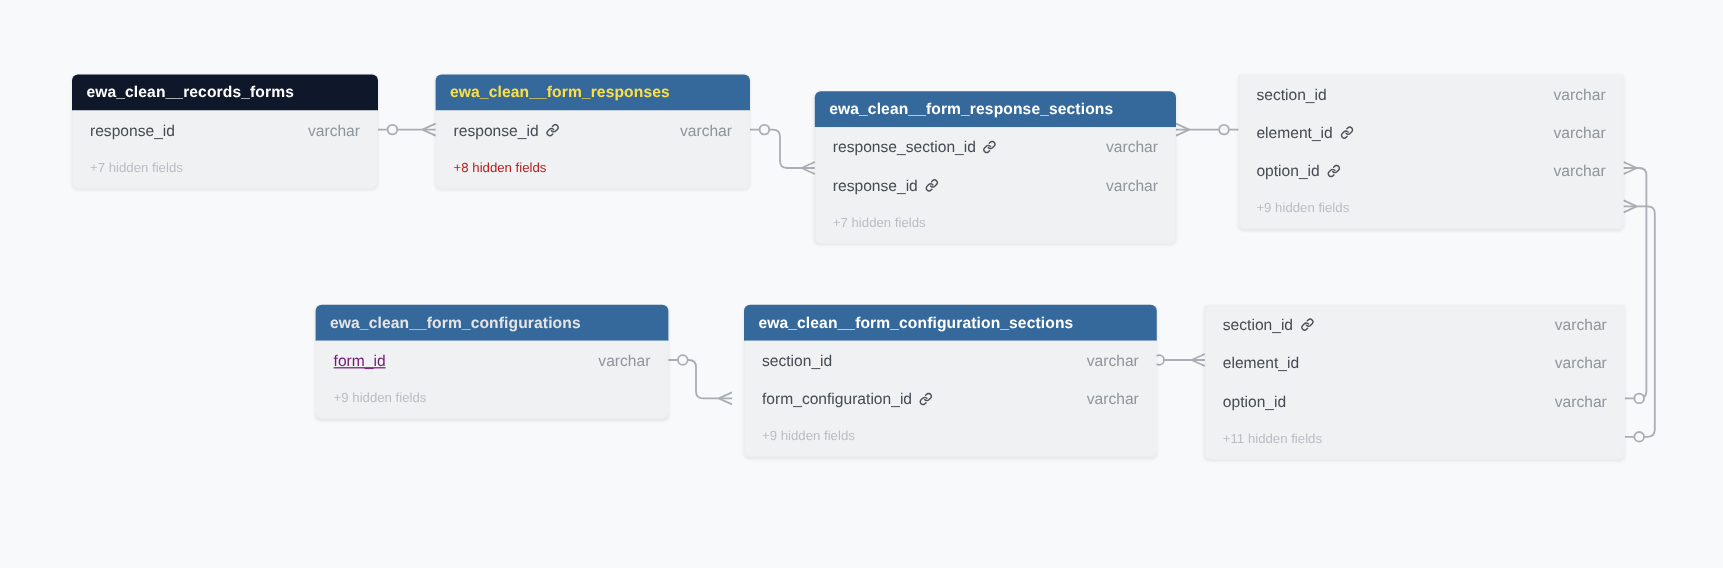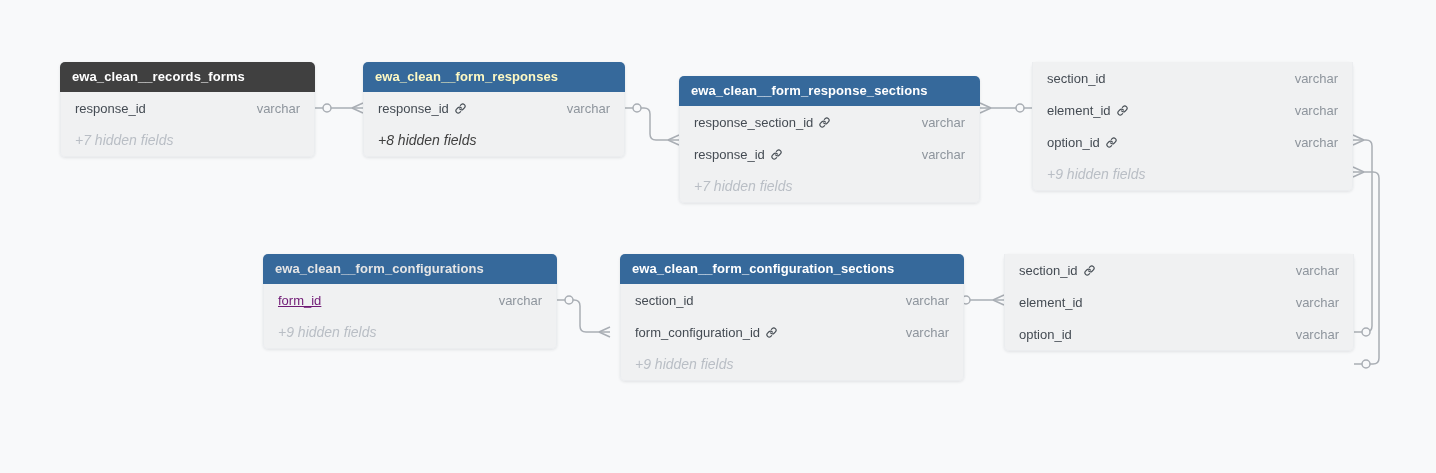--- a/index.html
+++ b/index.html
@@ -58,23 +58,22 @@
     white-space: nowrap;
   }
   .field-type {
     font-size: 13px;
     white-space: nowrap;
   }
   .hidden-row {
     height: 32px;
     line-height: 32px;
     padding: 0 14px;
-    font-size: 14px;
-    white-space: nowrap;
-    font-style: italic;
+    font-size: 11px;
+    white-space: nowrap;
   }
   .link-icon svg {
     display: block;
   }
 </style>
 </head>
 <body>
 
 <div id="canvas" style="background: rgb(248, 249, 250); width: 1436px; height: 473px;">
   <svg id="wires" xmlns="http://www.w3.org/2000/svg" width="1436" height="473" viewBox="0 0 1436 473">
@@ -108,47 +107,47 @@
         <circle cx="569" cy="300" r="4" fill="#f8f9fa"></circle>
         <path d="M 599 332 L 610 327 M 599 332 L 610 337"></path>
       </g>
       <g fill="none" stroke="#a9aeb4" stroke-width="1.5">
         <path d="M 954 300 L 1004 300"></path>
         <circle cx="966" cy="300" r="4" fill="#f8f9fa"></circle>
         <path d="M 993 300 L 1004 295 M 993 300 L 1004 305"></path>
       </g>
     </svg>
 <div class="tbl" style="left: 60px; top: 62px; width: 255px;">
-      <div class="tbl-header" style="background: #404040; color: rgb(255, 255, 255);"><span>ewa_clean__records_forms</span></div>
+      <div class="tbl-header" style="background: #0f172a; color: rgb(255, 255, 255);"><span>ewa_clean__records_forms</span></div>
       <div class="tbl-body" style="background: rgb(240, 241, 242);">
         <div class="field-row">
           <span class="field-name" style="color: rgb(68, 75, 83);">
             <span>response_id</span>
           </span>
           <span class="field-type" style="color: rgb(142, 149, 157);">varchar</span>
         </div>
         <div class="hidden-row" style="color: rgb(185, 190, 197);">+7 hidden fields</div>
       </div>
     </div>
     <div class="tbl" style="left: 363px; top: 62px; width: 262px;">
-      <div class="tbl-header" style="background: rgb(54, 105, 155); color: #fef9c3;"><span>ewa_clean__form_responses</span></div>
+      <div class="tbl-header" style="background: rgb(54, 105, 155); color: #fde047;"><span>ewa_clean__form_responses</span></div>
       <div class="tbl-body" style="background: rgb(240, 241, 242);">
         <div class="field-row">
           <span class="field-name" style="color: rgb(68, 75, 83);">
             <span>response_id</span>
             <span class="link-icon">
               <svg width="11" height="11" viewBox="0 0 24 24" fill="none" stroke="#4a5158" stroke-width="2.6" stroke-linecap="round" stroke-linejoin="round">
                 <path d="M10 13a5 5 0 0 0 7.54.54l3-3a5 5 0 0 0-7.07-7.07l-1.72 1.71"></path>
                 <path d="M14 11a5 5 0 0 0-7.54-.54l-3 3a5 5 0 0 0 7.07 7.07l1.71-1.71"></path>
               </svg>
             </span>
           </span>
           <span class="field-type" style="color: rgb(142, 149, 157);">varchar</span>
         </div>
-        <div class="hidden-row" style="color: #404040;">+8 hidden fields</div>
+        <div class="hidden-row" style="color: #b91c1c;">+8 hidden fields</div>
       </div>
     </div>
     <div class="tbl" style="left: 679px; top: 76px; width: 301px;">
       <div class="tbl-header" style="background: rgb(54, 105, 155); color: rgb(255, 255, 255);"><span>ewa_clean__form_response_sections</span></div>
       <div class="tbl-body" style="background: rgb(240, 241, 242);">
         <div class="field-row">
           <span class="field-name" style="color: rgb(68, 75, 83);">
             <span>response_section_id</span>
             <span class="link-icon">
               <svg width="11" height="11" viewBox="0 0 24 24" fill="none" stroke="#4a5158" stroke-width="2.6" stroke-linecap="round" stroke-linejoin="round">
@@ -264,15 +263,16 @@
             <span>element_id</span>
           </span>
           <span class="field-type" style="color: rgb(142, 149, 157);">varchar</span>
         </div>
         <div class="field-row">
           <span class="field-name" style="color: rgb(68, 75, 83);">
             <span>option_id</span>
           </span>
           <span class="field-type" style="color: rgb(142, 149, 157);">varchar</span>
         </div>
+        <div class="hidden-row" style="color: rgb(185, 190, 197);">+11 hidden fields</div>
       </div>
     </div>
   </div>
 
 </body></html>

